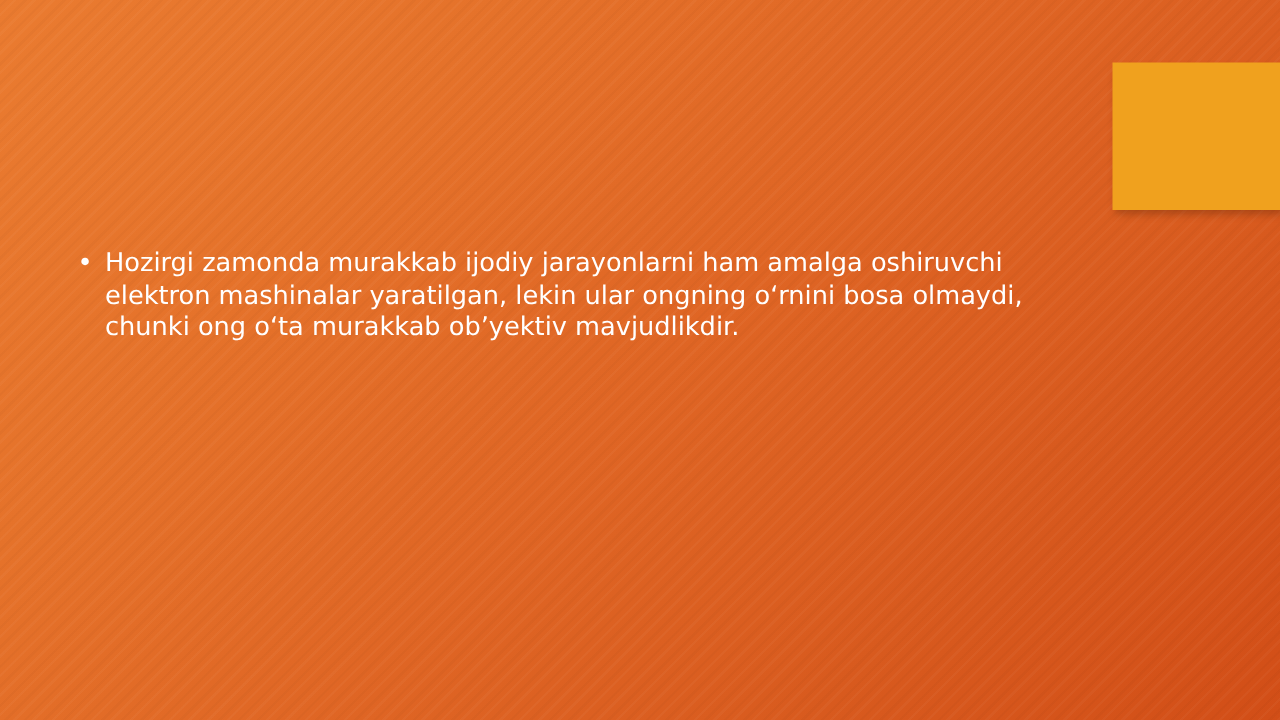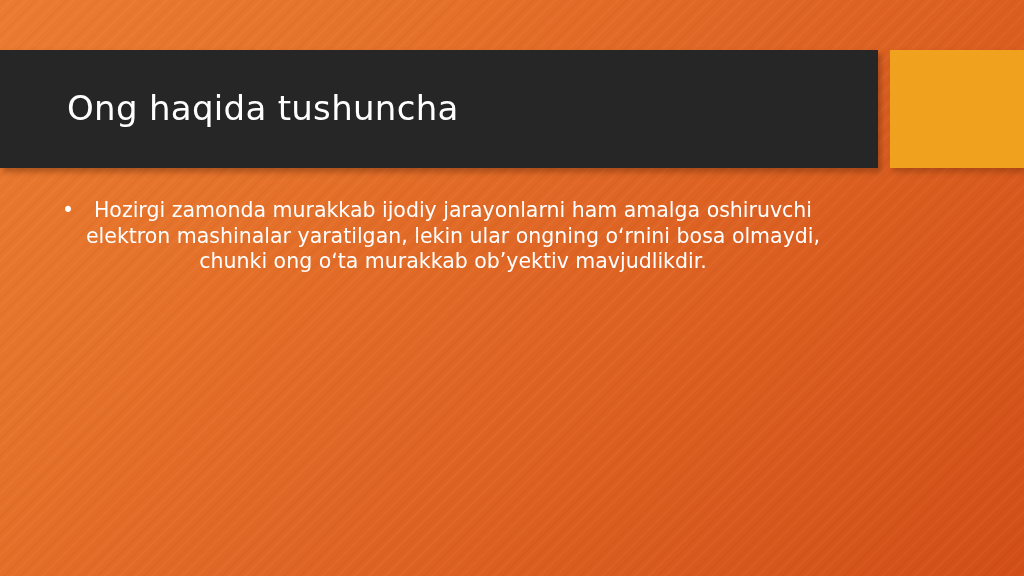--- a/index.html
+++ b/index.html
@@ -98,33 +98,30 @@
   .bullet-mark {
     flex: 0 0 auto;
     width: 22px;
     font-size: 20.5px;
     line-height: 25.5px;
     text-align: left;
   }
 
   .bullet-body {
     flex: 1 1 auto;
-    text-align: center;
+    text-align: left;
   }
 </style>
 </head>
 <body>
 
 <div id="slide">
 
   <div id="texture"></div>
 
-  <div id="title-bar">
-    <div id="title-text">Ong haqida tushuncha</div>
-  </div>
 
   <div id="accent-block"></div>
 
   <div id="body-area">
     <div class="bullet-row">
       <span class="bullet-mark">•</span>
       <span class="bullet-body">Hozirgi zamonda murakkab ijodiy jarayonlarni ham amalga oshiruvchi elektron mashinalar yaratilgan, lekin ular ongning oʻrnini bosa olmaydi, chunki ong oʻta murakkab obʼyektiv mavjudlikdir.</span>
     </div>
   </div>
 

